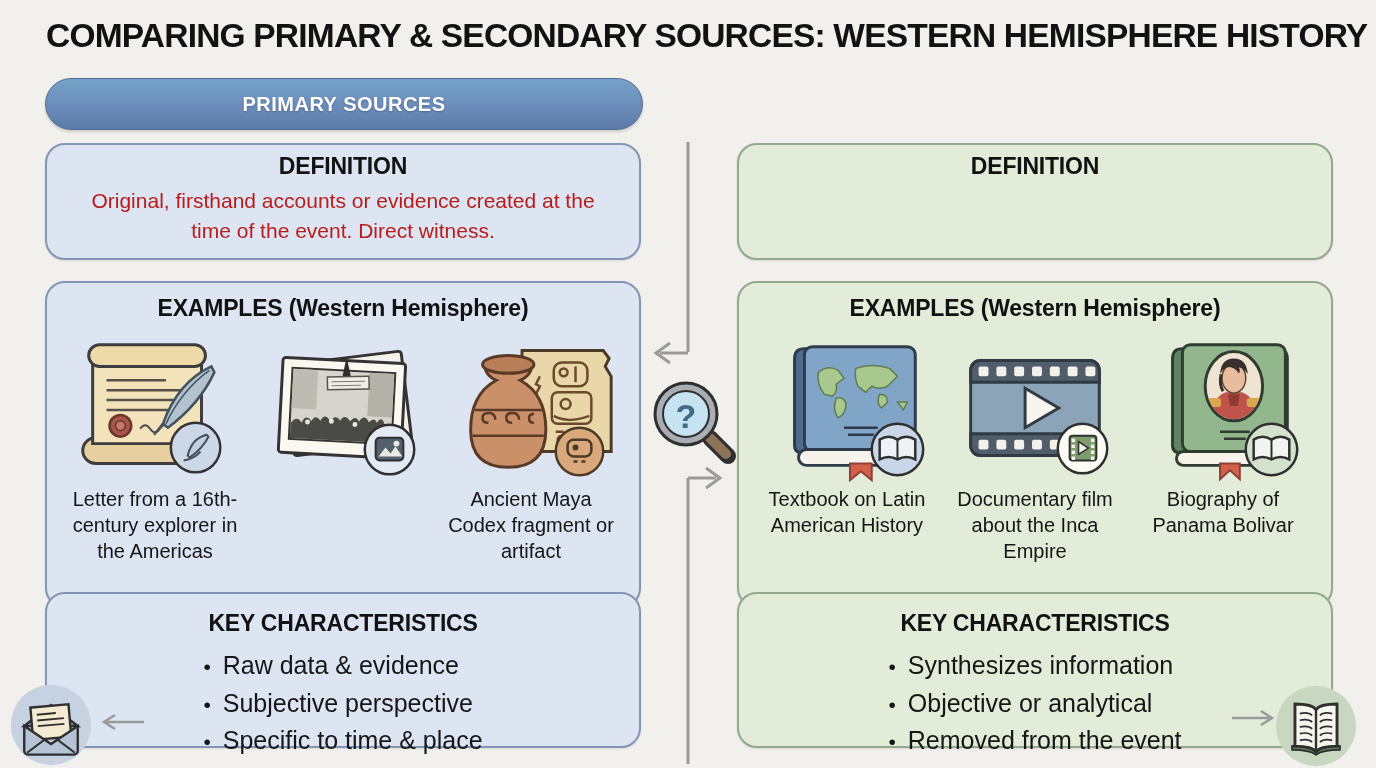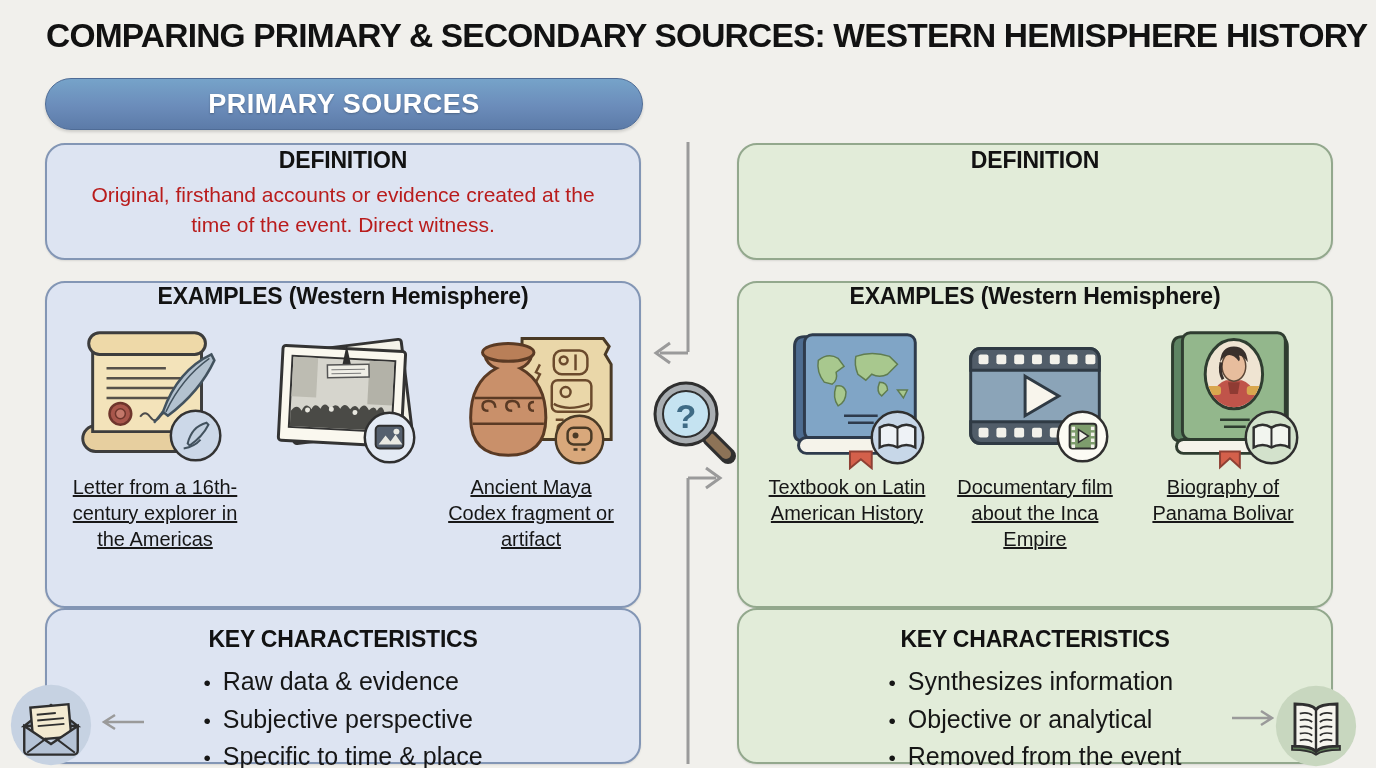--- a/index.html
+++ b/index.html
@@ -14,44 +14,44 @@
     font-size:34px;font-weight:bold;letter-spacing:-0.8px;color:#121212;
     transform:scaleX(0.985);transform-origin:left center;white-space:nowrap;
   }
   .col{position:absolute;top:0;width:596px;height:768px;}
   .col.primary{left:45px;}
   .col.secondary{left:737px;}
 
   .pill{
     position:absolute;left:0;top:78px;width:596px;height:50px;border-radius:26px;
     display:flex;align-items:center;justify-content:center;
-    font-size:27px;font-weight:bold;color:#ffffff;letter-spacing:0.5px;
+    font-size:20px;font-weight:bold;color:#ffffff;letter-spacing:0.5px;
     text-shadow:0 1px 2px rgba(0,0,0,0.25);
     box-shadow:0 2px 3px rgba(0,0,0,0.15);
   }
   .primary .pill{background:linear-gradient(#76a3c9 0%,#6b8cba 55%,#5c7ba8 100%);border:1px solid #4f6c96;}
   .secondary .pill{background:linear-gradient(#90ad83 0%,#84a377 55%,#74936a 100%);border:1px solid #647f5b;}
 
   .card{
     position:absolute;left:0;width:596px;border-radius:20px;
     box-shadow:0 1px 2px rgba(0,0,0,0.10);
     text-align:center;box-sizing:border-box;
   }
   .primary .card{background:#dde4f2;border:2px solid #8396b5;}
   .secondary .card{background:#e2ecd9;border:2px solid #93a88d;}
 
-  .card-def{top:143px;height:117px;padding-top:2px;}
-  .card-ex{top:281px;height:327px;}
-  .card-keys{top:608px;height:156px;padding-top:16px;}
+  .card-def{top:143px;height:117px;padding-top:8px;}
+  .card-ex{top:281px;height:327px;padding-top:12px;}
+  .card-keys{top:592px;height:156px;padding-top:16px;}
 
   .card-heading{font-size:23px;font-weight:bold;color:#121212;letter-spacing:-0.2px;}
   .card-body{font-size:21px;line-height:1.45;margin:6px auto 0;width:540px;color:#b91c1c;}
 
   .ex-row{display:flex;justify-content:space-between;padding:4px 14px 0;margin-top:6px;}
-  .ex-item{width:188px;text-decoration:underline;}
+  .ex-item{width:188px;}
   .ex-art{height:150px;}
   .ex-art svg{width:100%;height:100%;display:block;}
   .ex-caption{font-size:20px;line-height:1.3;margin:4px auto 0;max-width:176px;color:#161616;}
 
   .keys-list{
     display:inline-block;text-align:left;margin:10px auto 0;padding:0;list-style:none;
     font-size:25px;line-height:1.5;color:#161616;
   }
   .keys-list li::before{content:"•";margin-right:12px;font-size:21px;}
 

